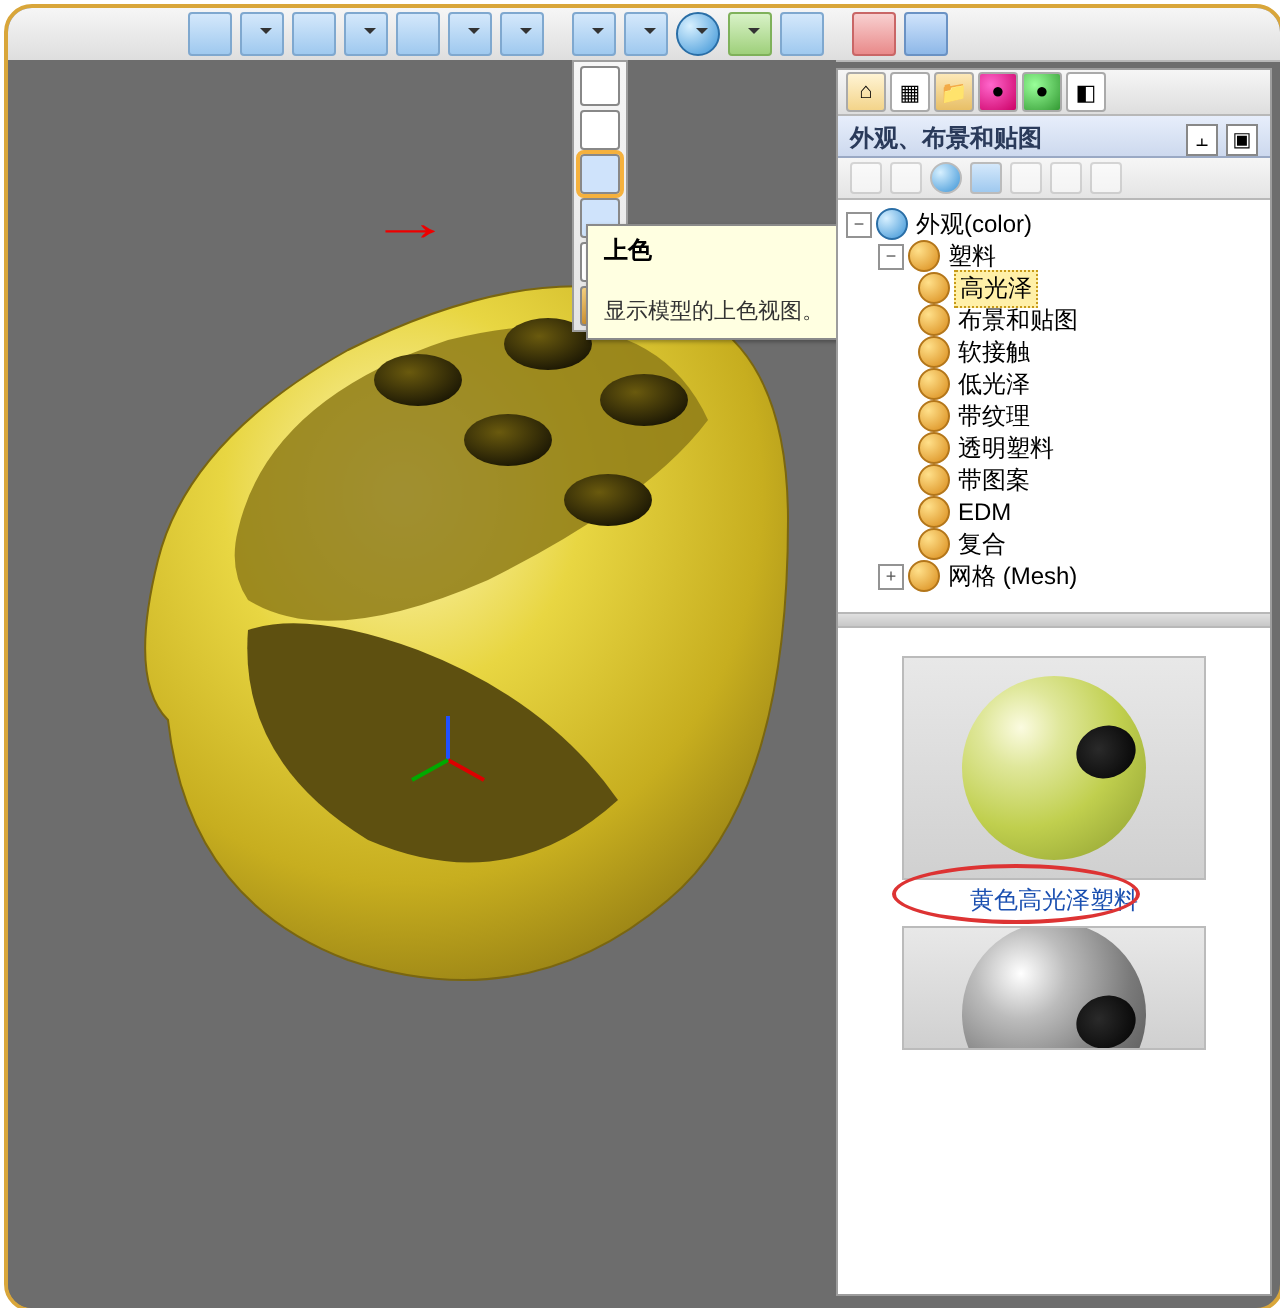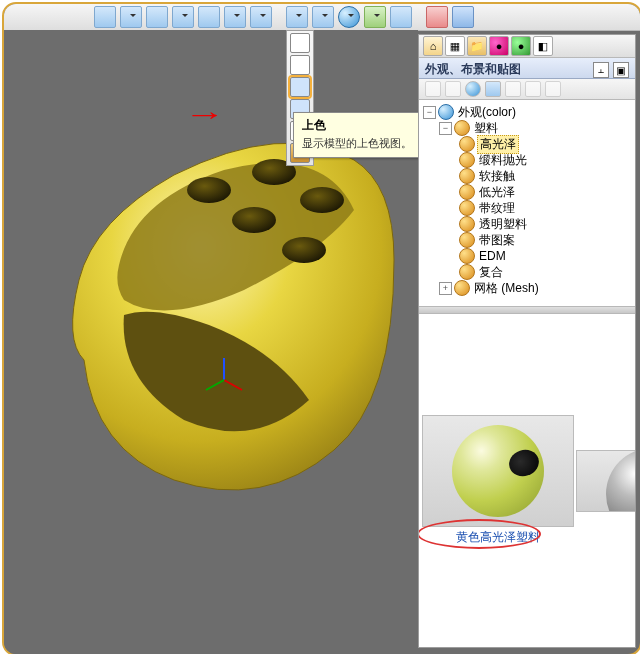--- a/index.html
+++ b/index.html
@@ -20,21 +20,21 @@
   
   .arrow{position:absolute;left:188px;top:66px;font-size:26px;color:#e00;font-weight:bold;transform:scaleX(1.6)}
   
   .flyout{position:absolute;left:282px;top:26px;width:22px;background:linear-gradient(#f6f6f6,#e4e4e4);border:1px solid #9d9d9d;display:flex;flex-direction:column;align-items:center;padding:2px;gap:2px}
   .fly-item{width:18px;height:18px;border:1px solid #888;border-radius:2px;background:#cfe3fb}
   .fly-item.wire{background:#fff}
   .fly-item.sel{outline:2px solid #f5b13d}
   .fly-item.shadow{background:linear-gradient(#f5d080,#cc9030)}
   
   .tooltip{position:absolute;left:289px;top:108px;background:#ffffe1;border:1px solid #8a8a8a;padding:4px 8px 6px;min-width:100px;box-shadow:1px 1px 2px rgba(0,0,0,.3)}
-  .tooltip .tt-title{font-weight:bold;margin-bottom:2px}
+  .tooltip .tt-title{font-weight:bold;margin-bottom:14px}
   .tooltip .tt-body{font-size:11px;color:#333}
   
   .panel{position:absolute;right:4px;top:30px;width:216px;bottom:6px;background:#efefef;border:1px solid #9d9d9d;display:flex;flex-direction:column}
   .panel-tabs{height:22px;background:linear-gradient(#f6f6f6,#dedede);border-bottom:1px solid #b8b8b8;display:flex;align-items:center;gap:2px;padding:0 4px}
   .ptab{width:18px;height:18px;border:1px solid #aaa;border-radius:2px;display:flex;align-items:center;justify-content:center;font-size:11px;background:#fff}
   .ptab.home{background:linear-gradient(#fff4d4,#f3d48a)}
   .ptab.folder{background:linear-gradient(#fce8b8,#e8bf66)}
   .panel-title{height:20px;background:linear-gradient(#e7eefb,#cdd9ee);border-bottom:1px solid #9aa9c4;display:flex;align-items:flex-end;padding:0 6px;justify-content:space-between}
   .panel-title .pt-text{font-weight:bold;color:#2a3a5a}
   .pt-icons{display:flex;gap:4px}
@@ -45,21 +45,21 @@
   .mini.cube{background:linear-gradient(#d4e8fb,#9fc9ef);opacity:1}
   .tree{flex:0 0 198px;overflow:auto;background:#fff;border-bottom:1px solid #b8b8b8;padding:4px 0}
   .tree-row{display:flex;align-items:center;height:16px;padding-left:4px;gap:2px;white-space:nowrap}
   .tree-row .tw-exp{width:11px;height:11px;border:1px solid #939393;display:flex;align-items:center;justify-content:center;font-size:9px;line-height:1;color:#555;background:#fff}
   .tree-row .tw-ico{width:14px;height:14px;border-radius:50%;background:radial-gradient(circle at 30% 30%,#ffe08a,#d98b1a);border:1px solid #b3761a;flex:none}
   .tree-row.root .tw-ico{background:radial-gradient(circle at 30% 30%,#d7f0ff,#3a93d6);border-color:#2a6ea6}
   .tree-row .tw-label{padding:0 2px}
   .tree-row.sel .tw-label{background:#fff0a8;border:1px dotted #c79a1a}
   .ind1{padding-left:20px}.ind2{padding-left:40px}
   .swatch-bar{height:6px;background:linear-gradient(#e0e0e0,#c8c8c8);border-bottom:1px solid #b8b8b8}
-  .swatch-scroll{flex:1;overflow-y:auto;background:#fff;padding:4px;display:flex;gap:4px;align-items:center}
+  .swatch-scroll{flex:1;overflow-y:auto;background:#fff;padding:14px;display:flex;flex-direction:column;gap:4px;align-items:center}
   .swatch{width:150px;display:flex;flex-direction:column;align-items:center}
   .swatch .thumb{width:150px;height:110px;background:linear-gradient(#e8e8e8,#d0d0d0);display:flex;align-items:center;justify-content:center;position:relative;border:1px solid #bbb}
   .ball{width:92px;height:92px;border-radius:50%}
   .ball.yellow{background:radial-gradient(circle at 32% 28%,#fbfbe0 0%,#dfe79a 22%,#c0cf4e 55%,#8a9a2e 100%)}
   .ball.blue{background:radial-gradient(circle at 32% 28%,#eaf5ff 0%,#73c2ef 25%,#1a8fd0 60%,#0a5d8e 100%)}
   .ball.grey{background:radial-gradient(circle at 32% 28%,#fff 0%,#bcbcbc 25%,#7a7a7a 60%,#4a4a4a 100%)}
   .ball .hole{position:absolute;width:30px;height:26px;border-radius:50%;background:radial-gradient(circle at 40% 40%,#2a2a2a,#000);right:34px;top:34px;transform:rotate(-18deg)}
   .swatch .cap{margin-top:2px;color:#1a4fb0;text-align:center}
   .circ{position:absolute;left:-6px;top:104px;width:120px;height:26px;border:2px solid #d33;border-radius:50%;pointer-events:none}
   .grey-thumb{height:60px!important;overflow:hidden}
@@ -178,21 +178,21 @@
         <span class="tw-exp">−</span>
         <span class="tw-ico"></span>
         <span class="tw-label">塑料</span>
       </div>
       <div class="tree-row ind2 sel">
           <span class="tw-ico"></span>
           <span class="tw-label">高光泽</span>
         </div>
       <div class="tree-row ind2">
           <span class="tw-ico"></span>
-          <span class="tw-label">缎料抛光</span>
+          <span class="tw-label">布景和贴图</span>
         </div>
       <div class="tree-row ind2">
           <span class="tw-ico"></span>
           <span class="tw-label">软接触</span>
         </div>
       <div class="tree-row ind2">
           <span class="tw-ico"></span>
           <span class="tw-label">低光泽</span>
         </div>
       <div class="tree-row ind2">

